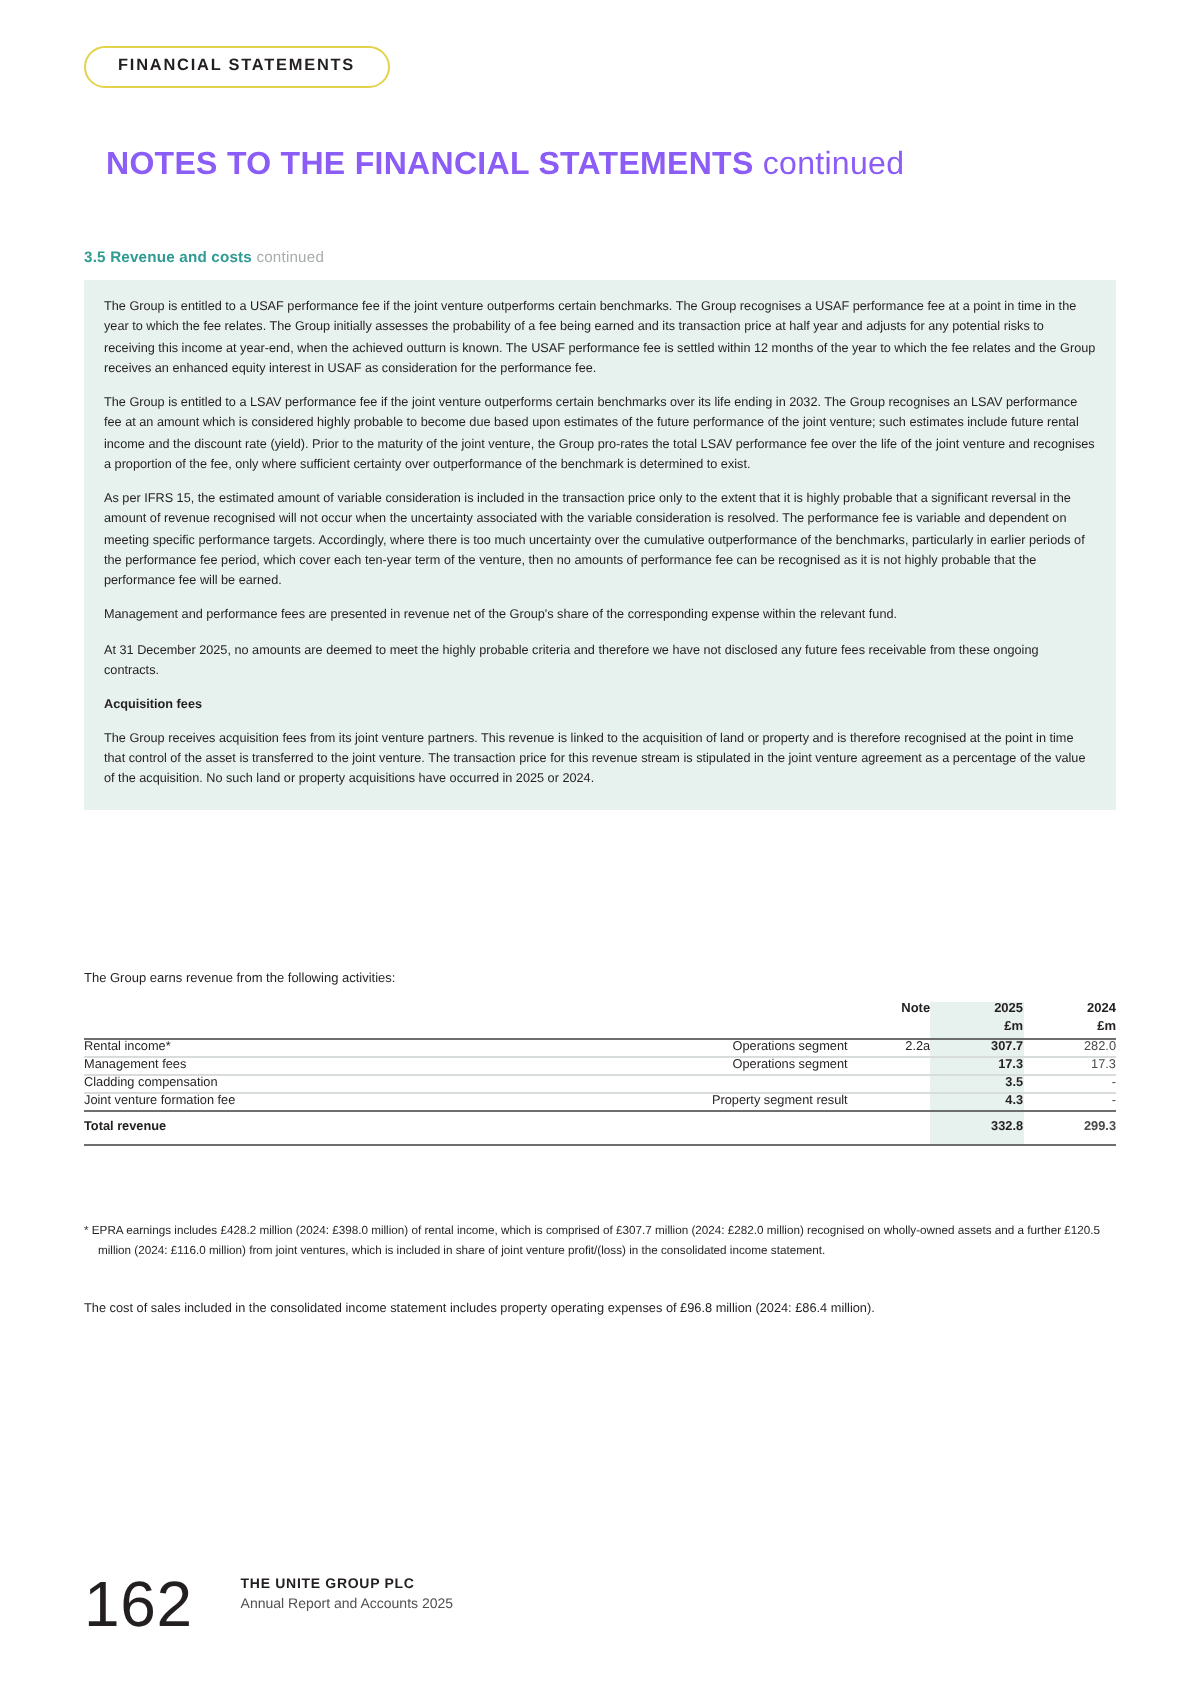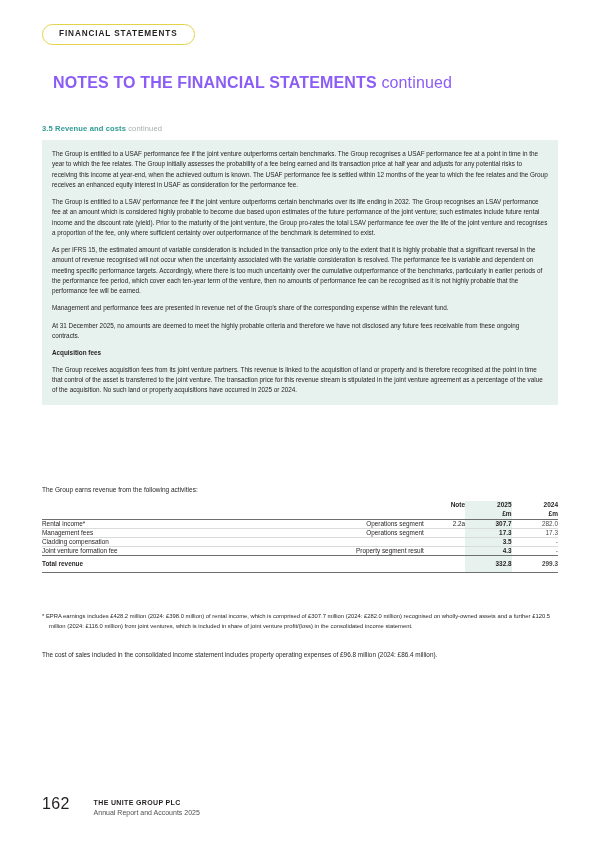--- a/index.html
+++ b/index.html
@@ -193,21 +193,21 @@
 
   
   .footer {
     position: absolute;
     left: 42px;
     bottom: 30px;
     display: flex;
     align-items: flex-start;
   }
   .folio {
-    font-size: 16px;
+    font-size: 32px;
     font-weight: normal;
     color: #231f20;
     line-height: 1;
     letter-spacing: 0.3px;
     margin-right: 24px;
     margin-top: 2px;
   }
   .foot-txt { padding-top: 4px; }
   .foot-co {
     font-size: 7px;

